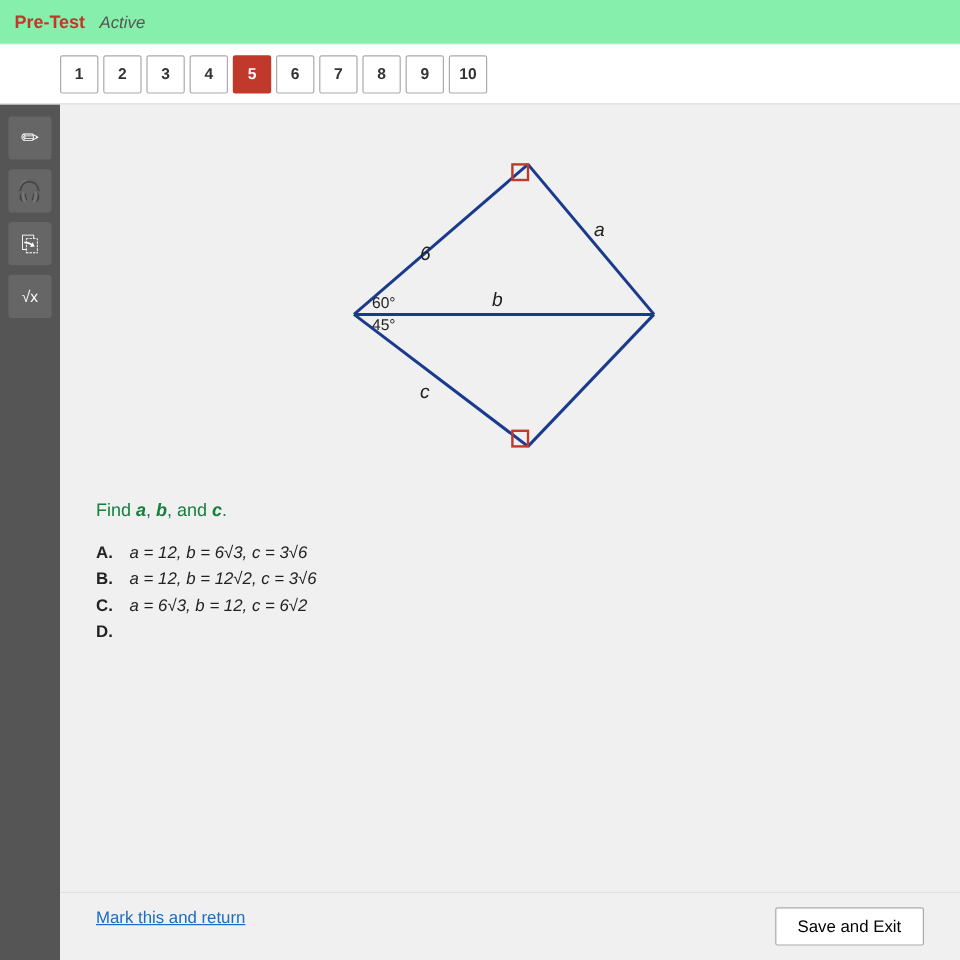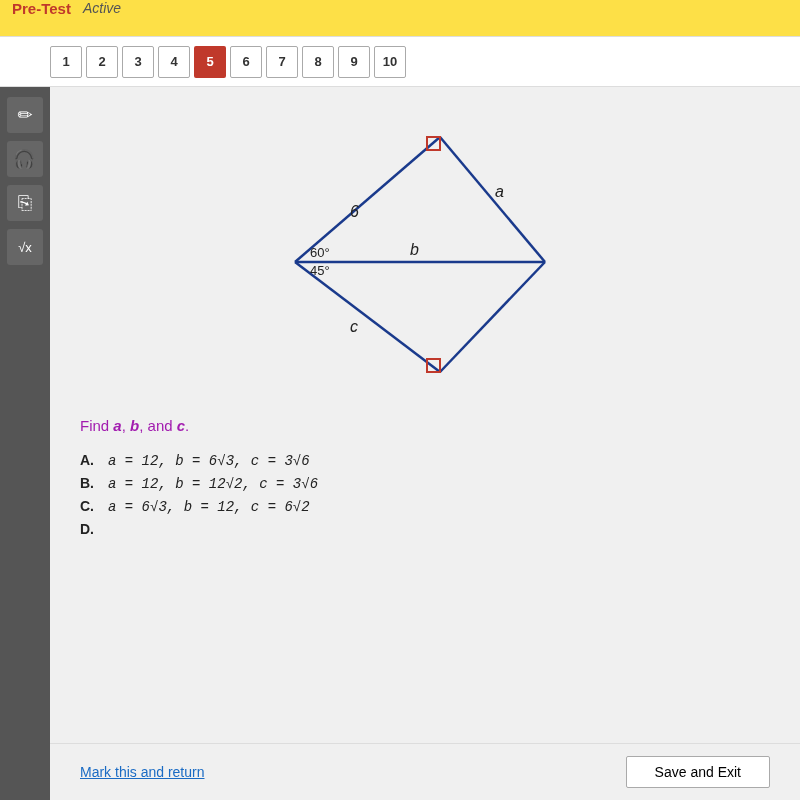--- a/index.html
+++ b/index.html
@@ -8,23 +8,24 @@
       font-family: Arial, sans-serif;
       width: 800px;
       height: 800px;
       overflow: hidden;
       display: flex;
       flex-direction: column;
     }
 
     
     .top-bar {
-      background: #fde047;
+      background: #86efac;
       height: 37px;
       display: flex;
+      align-items: center;
       padding: 0 12px;
       border-bottom: 1px solid #ddd;
     }
     .top-bar-title {
       color: #c0392b;
       font-weight: bold;
       font-size: 15px;
       margin-right: 12px;
     }
     .top-bar-status {
@@ -107,21 +108,21 @@
     .diagram-container {
       display: flex;
       justify-content: center;
       margin-bottom: 30px;
     }
 
     
     .question-text {
       font-size: 15px;
       margin-bottom: 18px;
-      color: #a21caf;
+      color: #15803d;
     }
     .question-text em {
       font-style: italic;
       font-weight: bold;
     }
 
     
     .choices {
       display: flex;
       flex-direction: column;
@@ -134,42 +135,40 @@
       font-size: 14px;
       color: #222;
     }
     .choice-label {
       width: 28px;
       font-weight: bold;
       flex-shrink: 0;
     }
     .choice-text {
       font-style: italic;
-      font-family: Liberation Mono, monospace;
     }
 
     
     .bottom-bar {
       display: flex;
       justify-content: space-between;
-      align-items: center;
       padding: 12px 30px;
       background: #f0f0f0;
       border-top: 1px solid #ddd;
     }
     .mark-link {
       color: #1a6bc4;
       text-decoration: underline;
       font-size: 14px;
       cursor: pointer;
     }
     .save-btn {
       background: #fff;
       border: 1px solid #aaa;
-      padding: 7px 28px;
+      padding: 7px 18px;
       font-size: 14px;
       cursor: pointer;
       border-radius: 2px;
     }
 
     
     .diagram-svg {
       width: 340px;
       height: 280px;
     }

